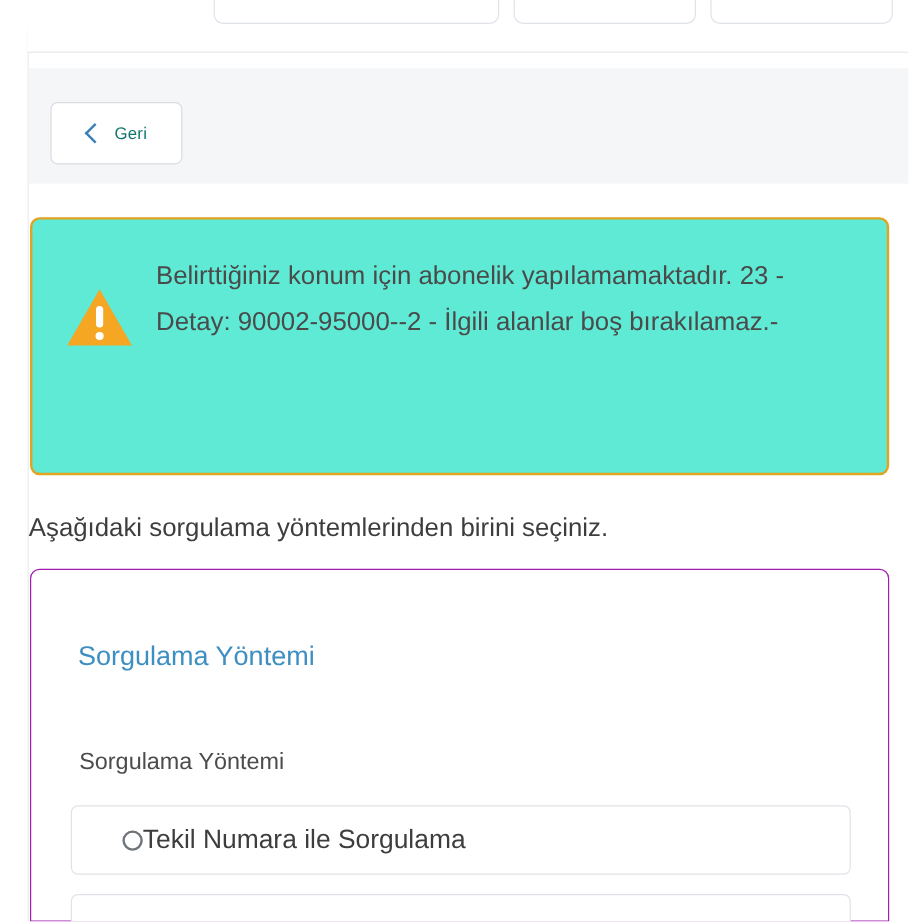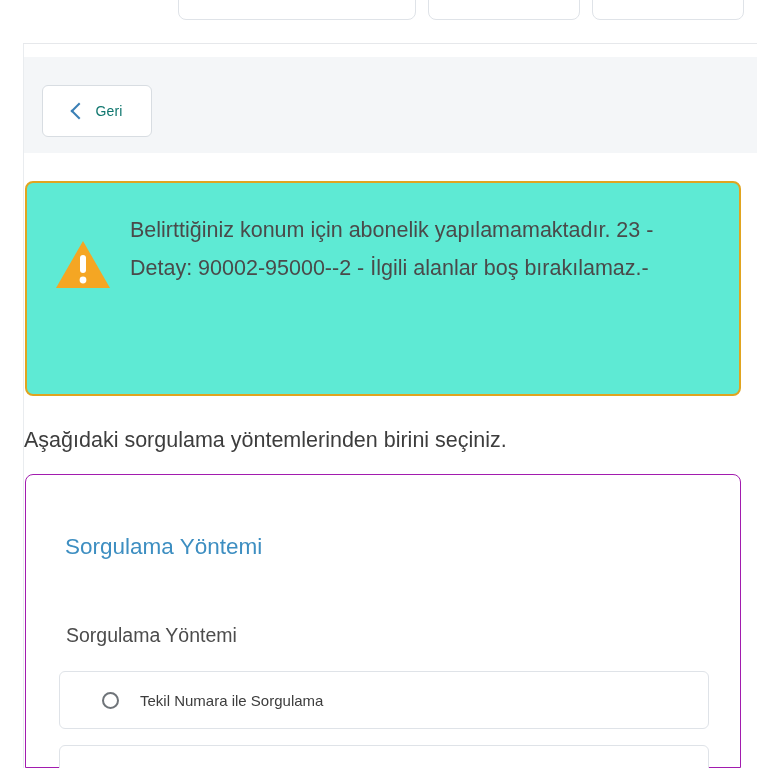--- a/index.html
+++ b/index.html
@@ -192,23 +192,22 @@
   .radio-circle {
     width: 17px;
     height: 17px;
     border: 2px solid #6f7479;
     border-radius: 50%;
     margin-left: 42px;
     box-sizing: border-box;
     flex: none;
   }
   .radio-label {
-    margin-left: 21px;
     color: #3d3d3d;
-    font-size: 15px;
+    font-size: 22px;
   }
 </style>
 </head>
 <body>
 
 <div class="left-rail"></div>
 <div class="right-rail"></div>
 
 <div class="top-strip">
   <div class="top-card c1"></div>

